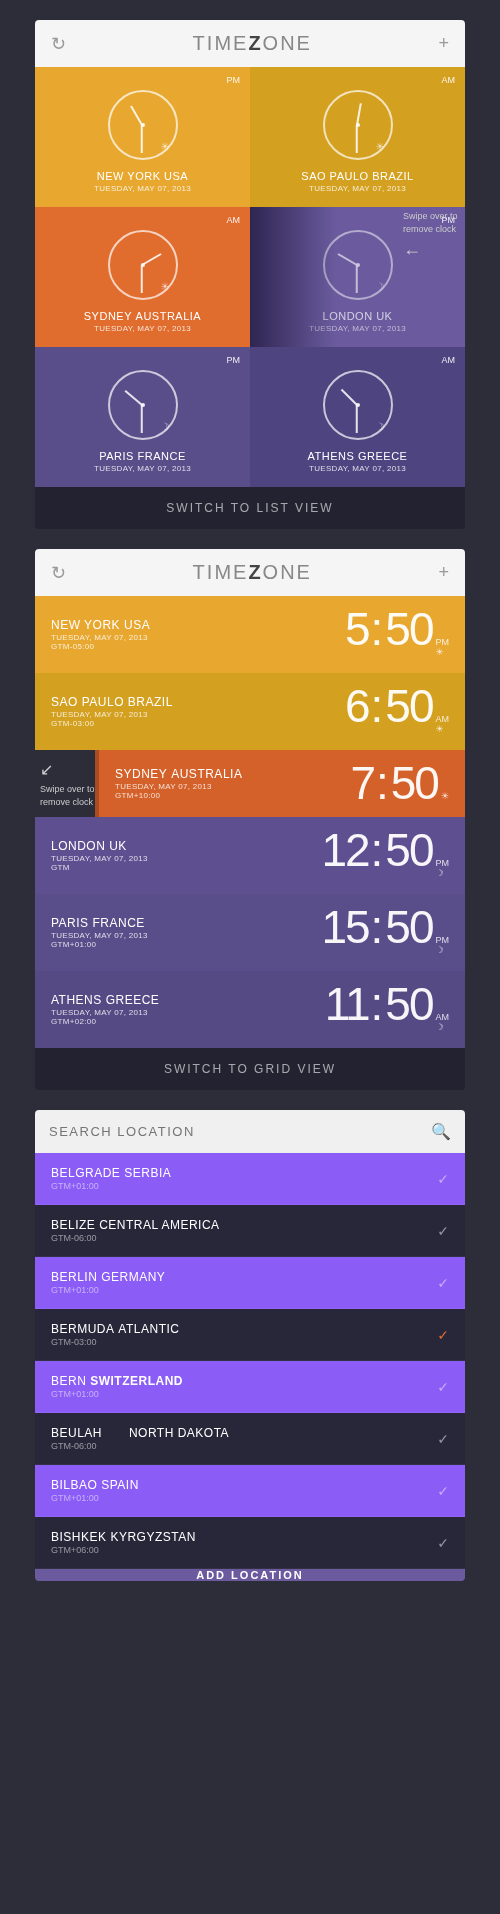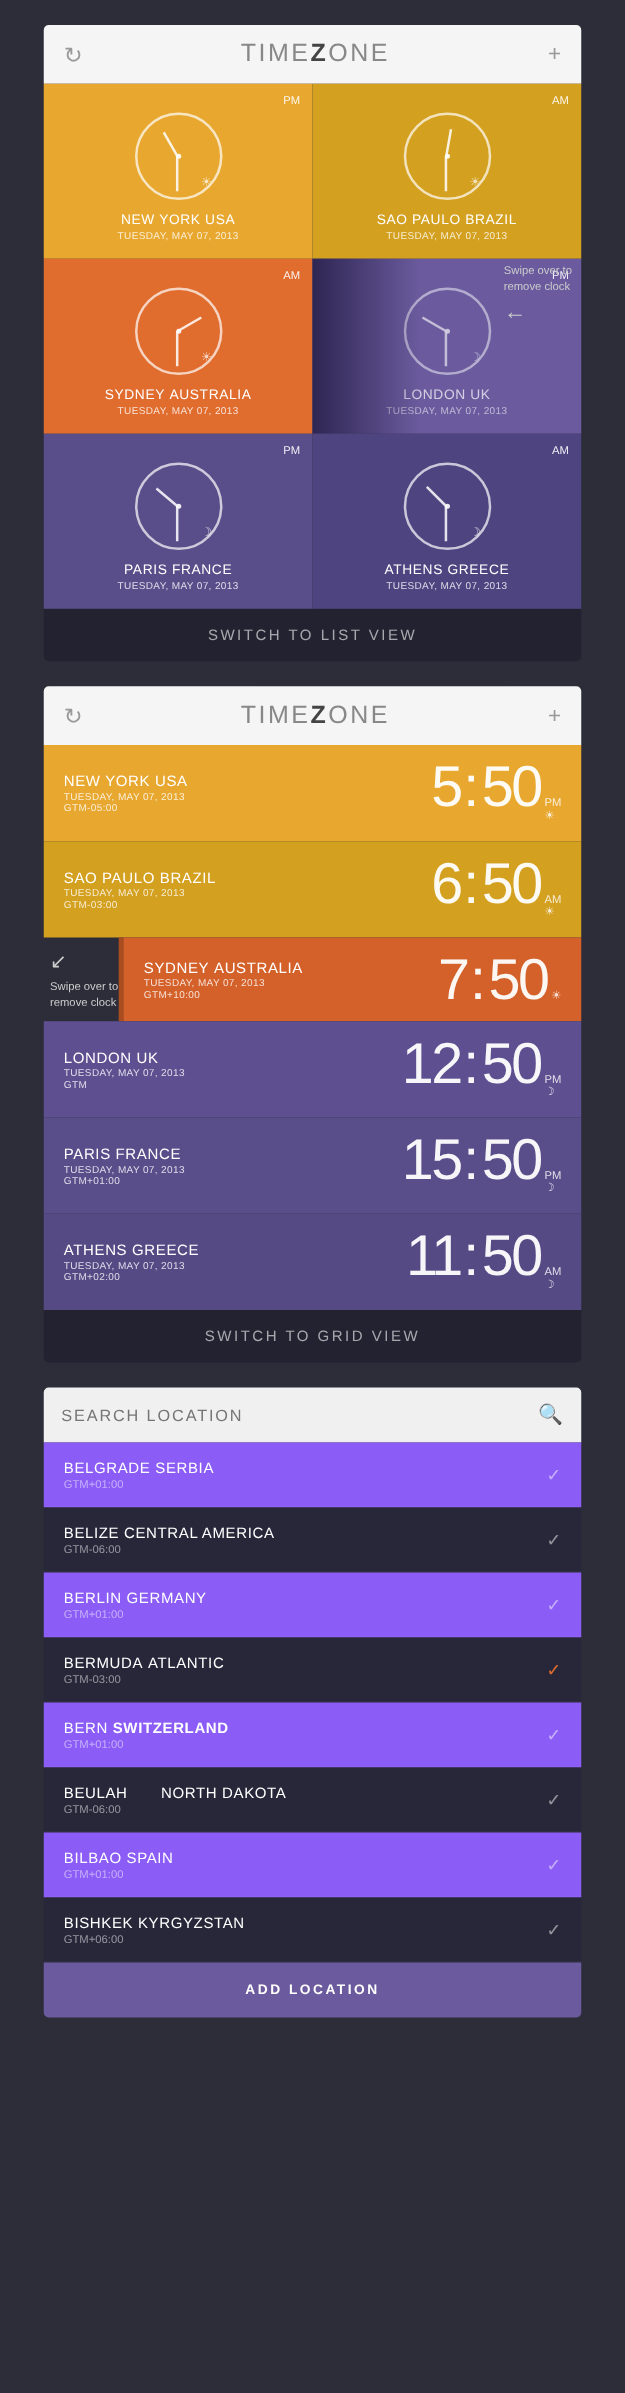--- a/index.html
+++ b/index.html
@@ -290,21 +290,20 @@
       font-size: 14px;
     }
     .check-icon-orange {
       color: #e06c2e;
       font-size: 14px;
     }
 
     .add-location-btn {
       background: #6b5b9e;
       text-align: center;
-      padding: 16px;
       font-size: 11px;
       font-weight: 700;
       letter-spacing: 2px;
       color: white;
       text-transform: uppercase;
       cursor: pointer;
       border-radius: 0 0 4px 4px;
     }
 
     

